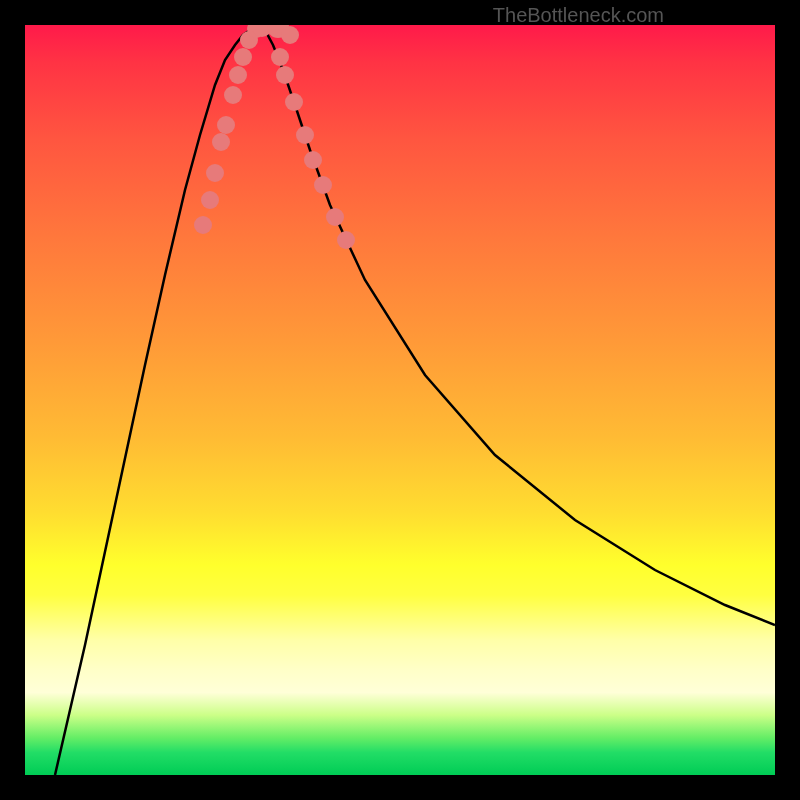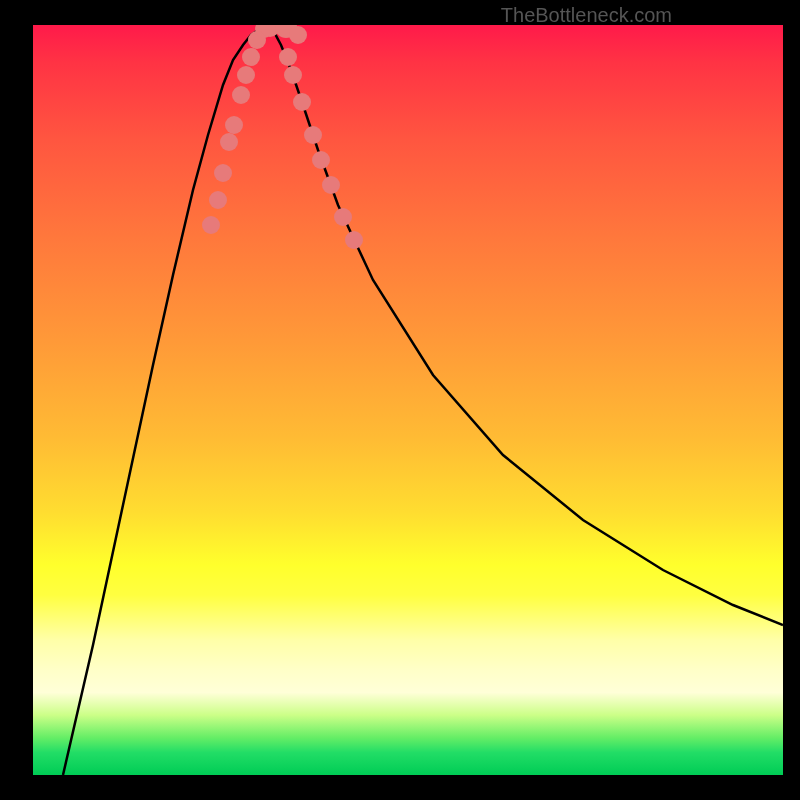--- a/index.html
+++ b/index.html
@@ -7,21 +7,20 @@
       padding: 0;
       width: 800px;
       height: 800px;
       background: #000;
       overflow: hidden;
     }
     .chart-container {
       position: relative;
       width: 672px;
       height: 800px;
-      margin-left: 8px;
     }
     .border {
       position: absolute;
       top: 0;
       left: 0;
       width: 800px;
       height: 800px;
       background: #000;
     }
     .gradient-bg {

